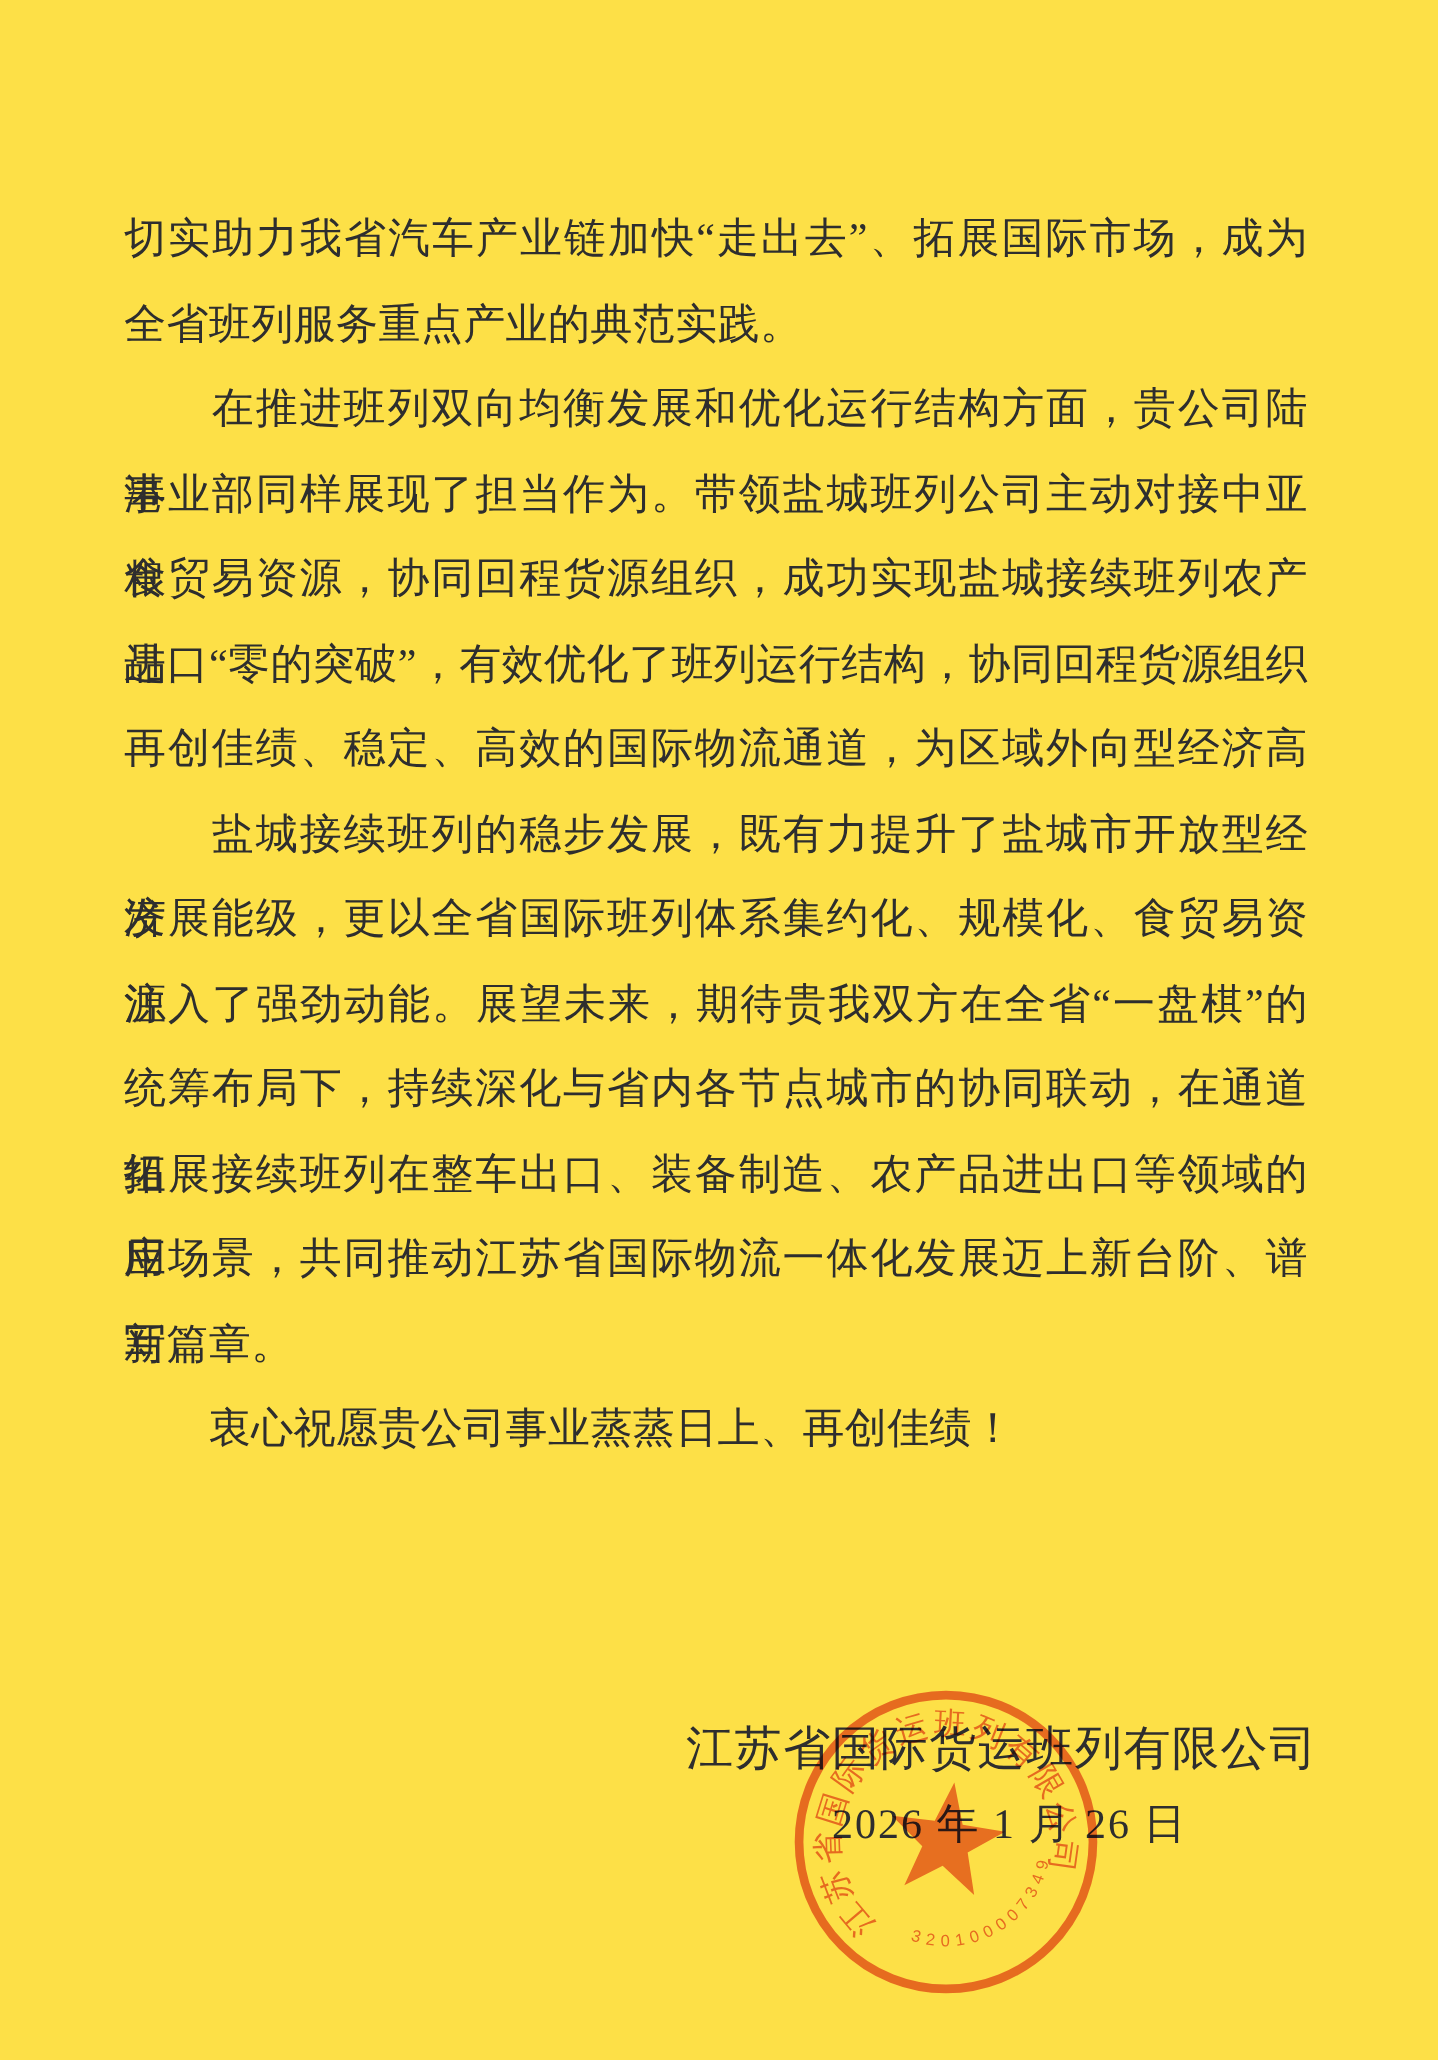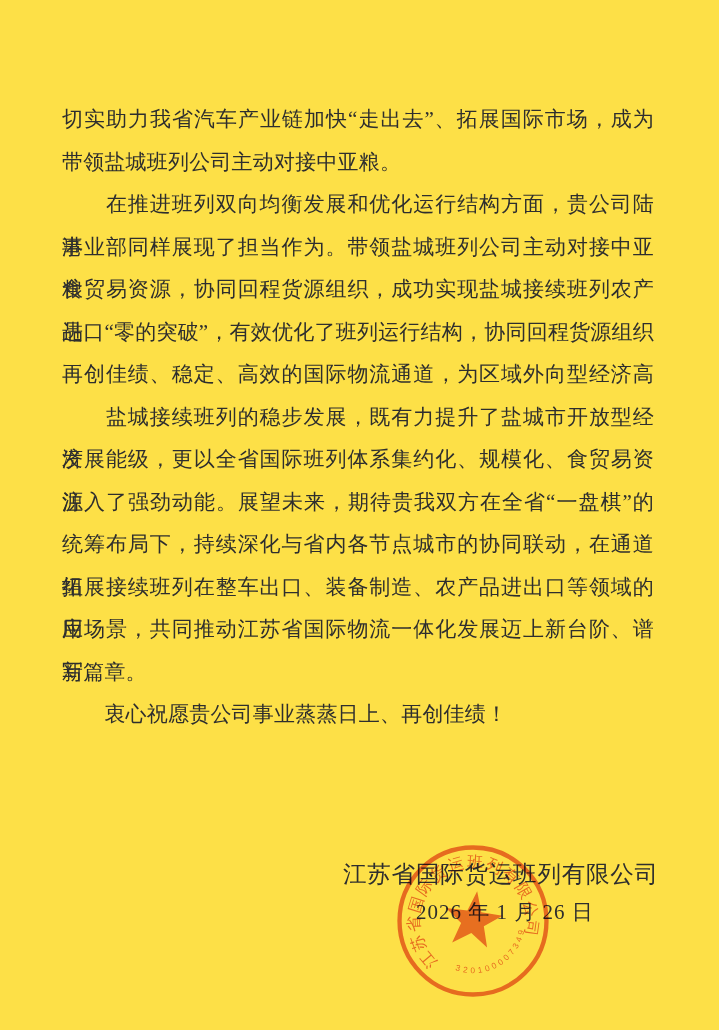--- a/index.html
+++ b/index.html
@@ -57,21 +57,21 @@
   .seal .ring-name { font-size:20px; letter-spacing:2.5px; }
   .seal .ring-code { font-size:10.5px; letter-spacing:4px; font-family:"Liberation Sans","DejaVu Sans",sans-serif; }
 </style>
 </head>
 <body>
 
 <div class="page" style="background: #fde047; color: rgb(46, 46, 46);">
 
   <div class="body-text">
       <div class="text-line stretch">切实助力我省汽车产业链加快“走出去”、拓展国际市场，成为</div>
-      <div class="text-line">带领盐城班列公司主动对接中亚粮。</div>
+      <div class="text-line">全省班列服务重点产业的典范实践。</div>
       <div class="text-line stretch">　　在推进班列双向均衡发展和优化运行结构方面，贵公司陆港</div>
       <div class="text-line stretch">事业部同样展现了担当作为。带领盐城班列公司主动对接中亚粮</div>
       <div class="text-line stretch">食贸易资源，协同回程货源组织，成功实现盐城接续班列农产品</div>
       <div class="text-line stretch">进口“零的突破”，有效优化了班列运行结构，协同回程货源组织</div>
       <div class="text-line stretch">再创佳绩、稳定、高效的国际物流通道，为区域外向型经济高</div>
       <div class="text-line stretch">　　盐城接续班列的稳步发展，既有力提升了盐城市开放型经济</div>
       <div class="text-line stretch">发展能级，更以全省国际班列体系集约化、规模化、食贸易资源</div>
       <div class="text-line stretch">注入了强劲动能。展望未来，期待贵我双方在全省“一盘棋”的</div>
       <div class="text-line stretch">统筹布局下，持续深化与省内各节点城市的协同联动，在通道组</div>
       <div class="text-line stretch">拓展接续班列在整车出口、装备制造、农产品进出口等领域的应</div>

